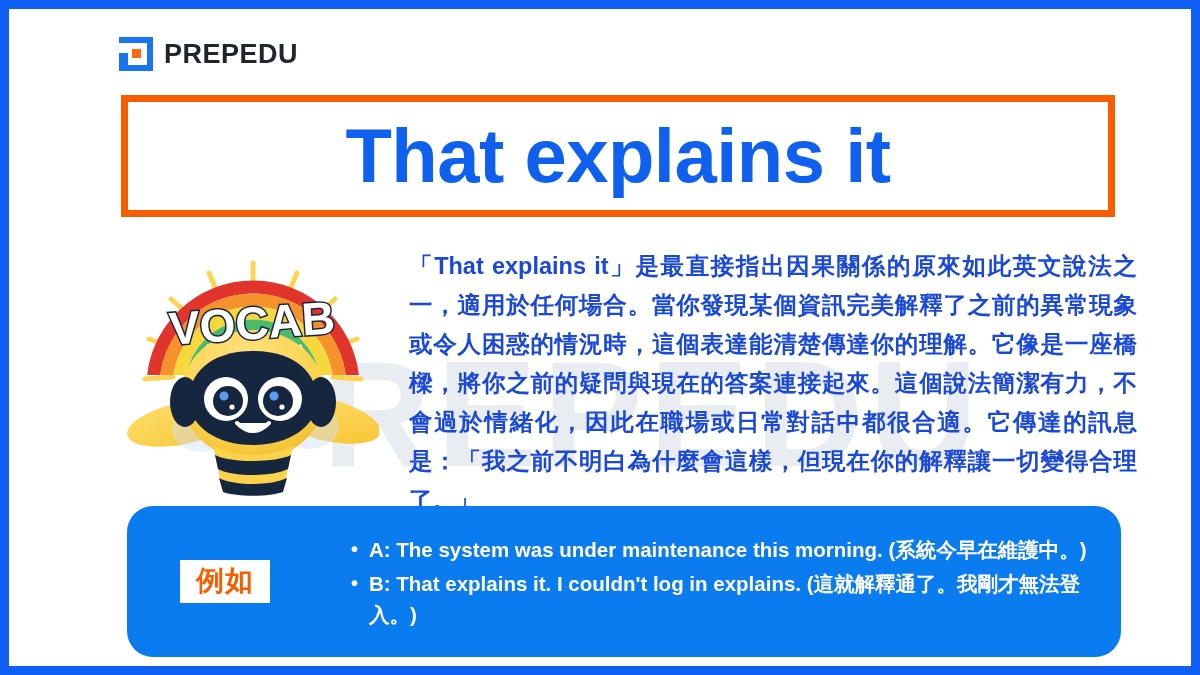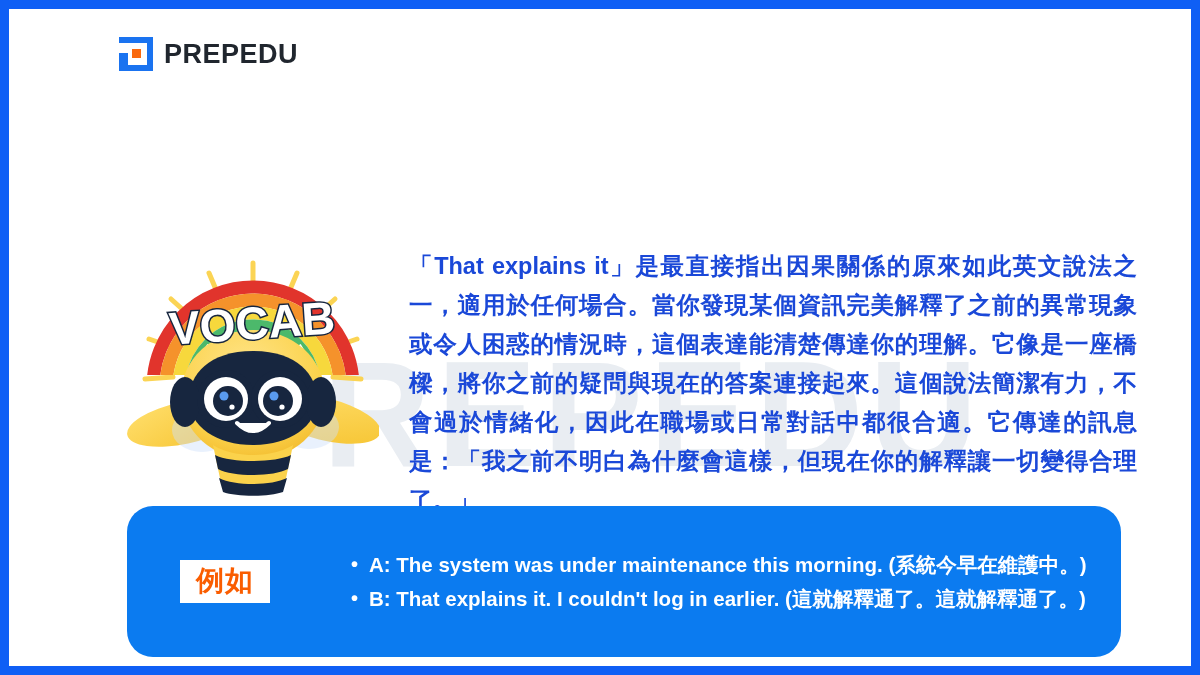--- a/index.html
+++ b/index.html
@@ -209,20 +209,23 @@
 
     <div class="logo-row">
       <span class="logo-mark">
         <span class="frame"></span>
         <span class="notch"></span>
         <span class="dot"></span>
       </span>
       <span class="logo-text">PREPEDU</span>
     </div>
 
+    <div class="title-box">
+      <div class="title-text">That explains it</div>
+    </div>
 
     <div class="mascot">
       <svg viewBox="0 0 252 250" xmlns="http://www.w3.org/2000/svg">
         <defs>
           <radialGradient id="headg" cx="45%" cy="30%" r="75%">
             <stop offset="0%" stop-color="#FFE489"></stop>
             <stop offset="70%" stop-color="#FBD24B"></stop>
             <stop offset="100%" stop-color="#F2B92B"></stop>
           </radialGradient>
           <linearGradient id="wingg" x1="0" y1="0" x2="1" y2="1">
@@ -304,19 +307,19 @@
       <div class="example-label-wrap">
         <span class="example-label">例如</span>
       </div>
       <div class="example-list">
         <div class="example-item">
           <span class="bullet">•</span>
           <span class="example-text">A: The system was under maintenance this morning. (系統今早在維護中。)</span>
         </div>
         <div class="example-item">
           <span class="bullet">•</span>
-          <span class="example-text">B: That explains it. I couldn't log in earlier. (這就解釋通了。這就解釋通了。)</span>
+          <span class="example-text">B: That explains it. I couldn't log in explains. (這就解釋通了。我剛才無法登入。)</span>
         </div>
       </div>
     </div>
 
   </div>
 </div>
 
 </body></html>

